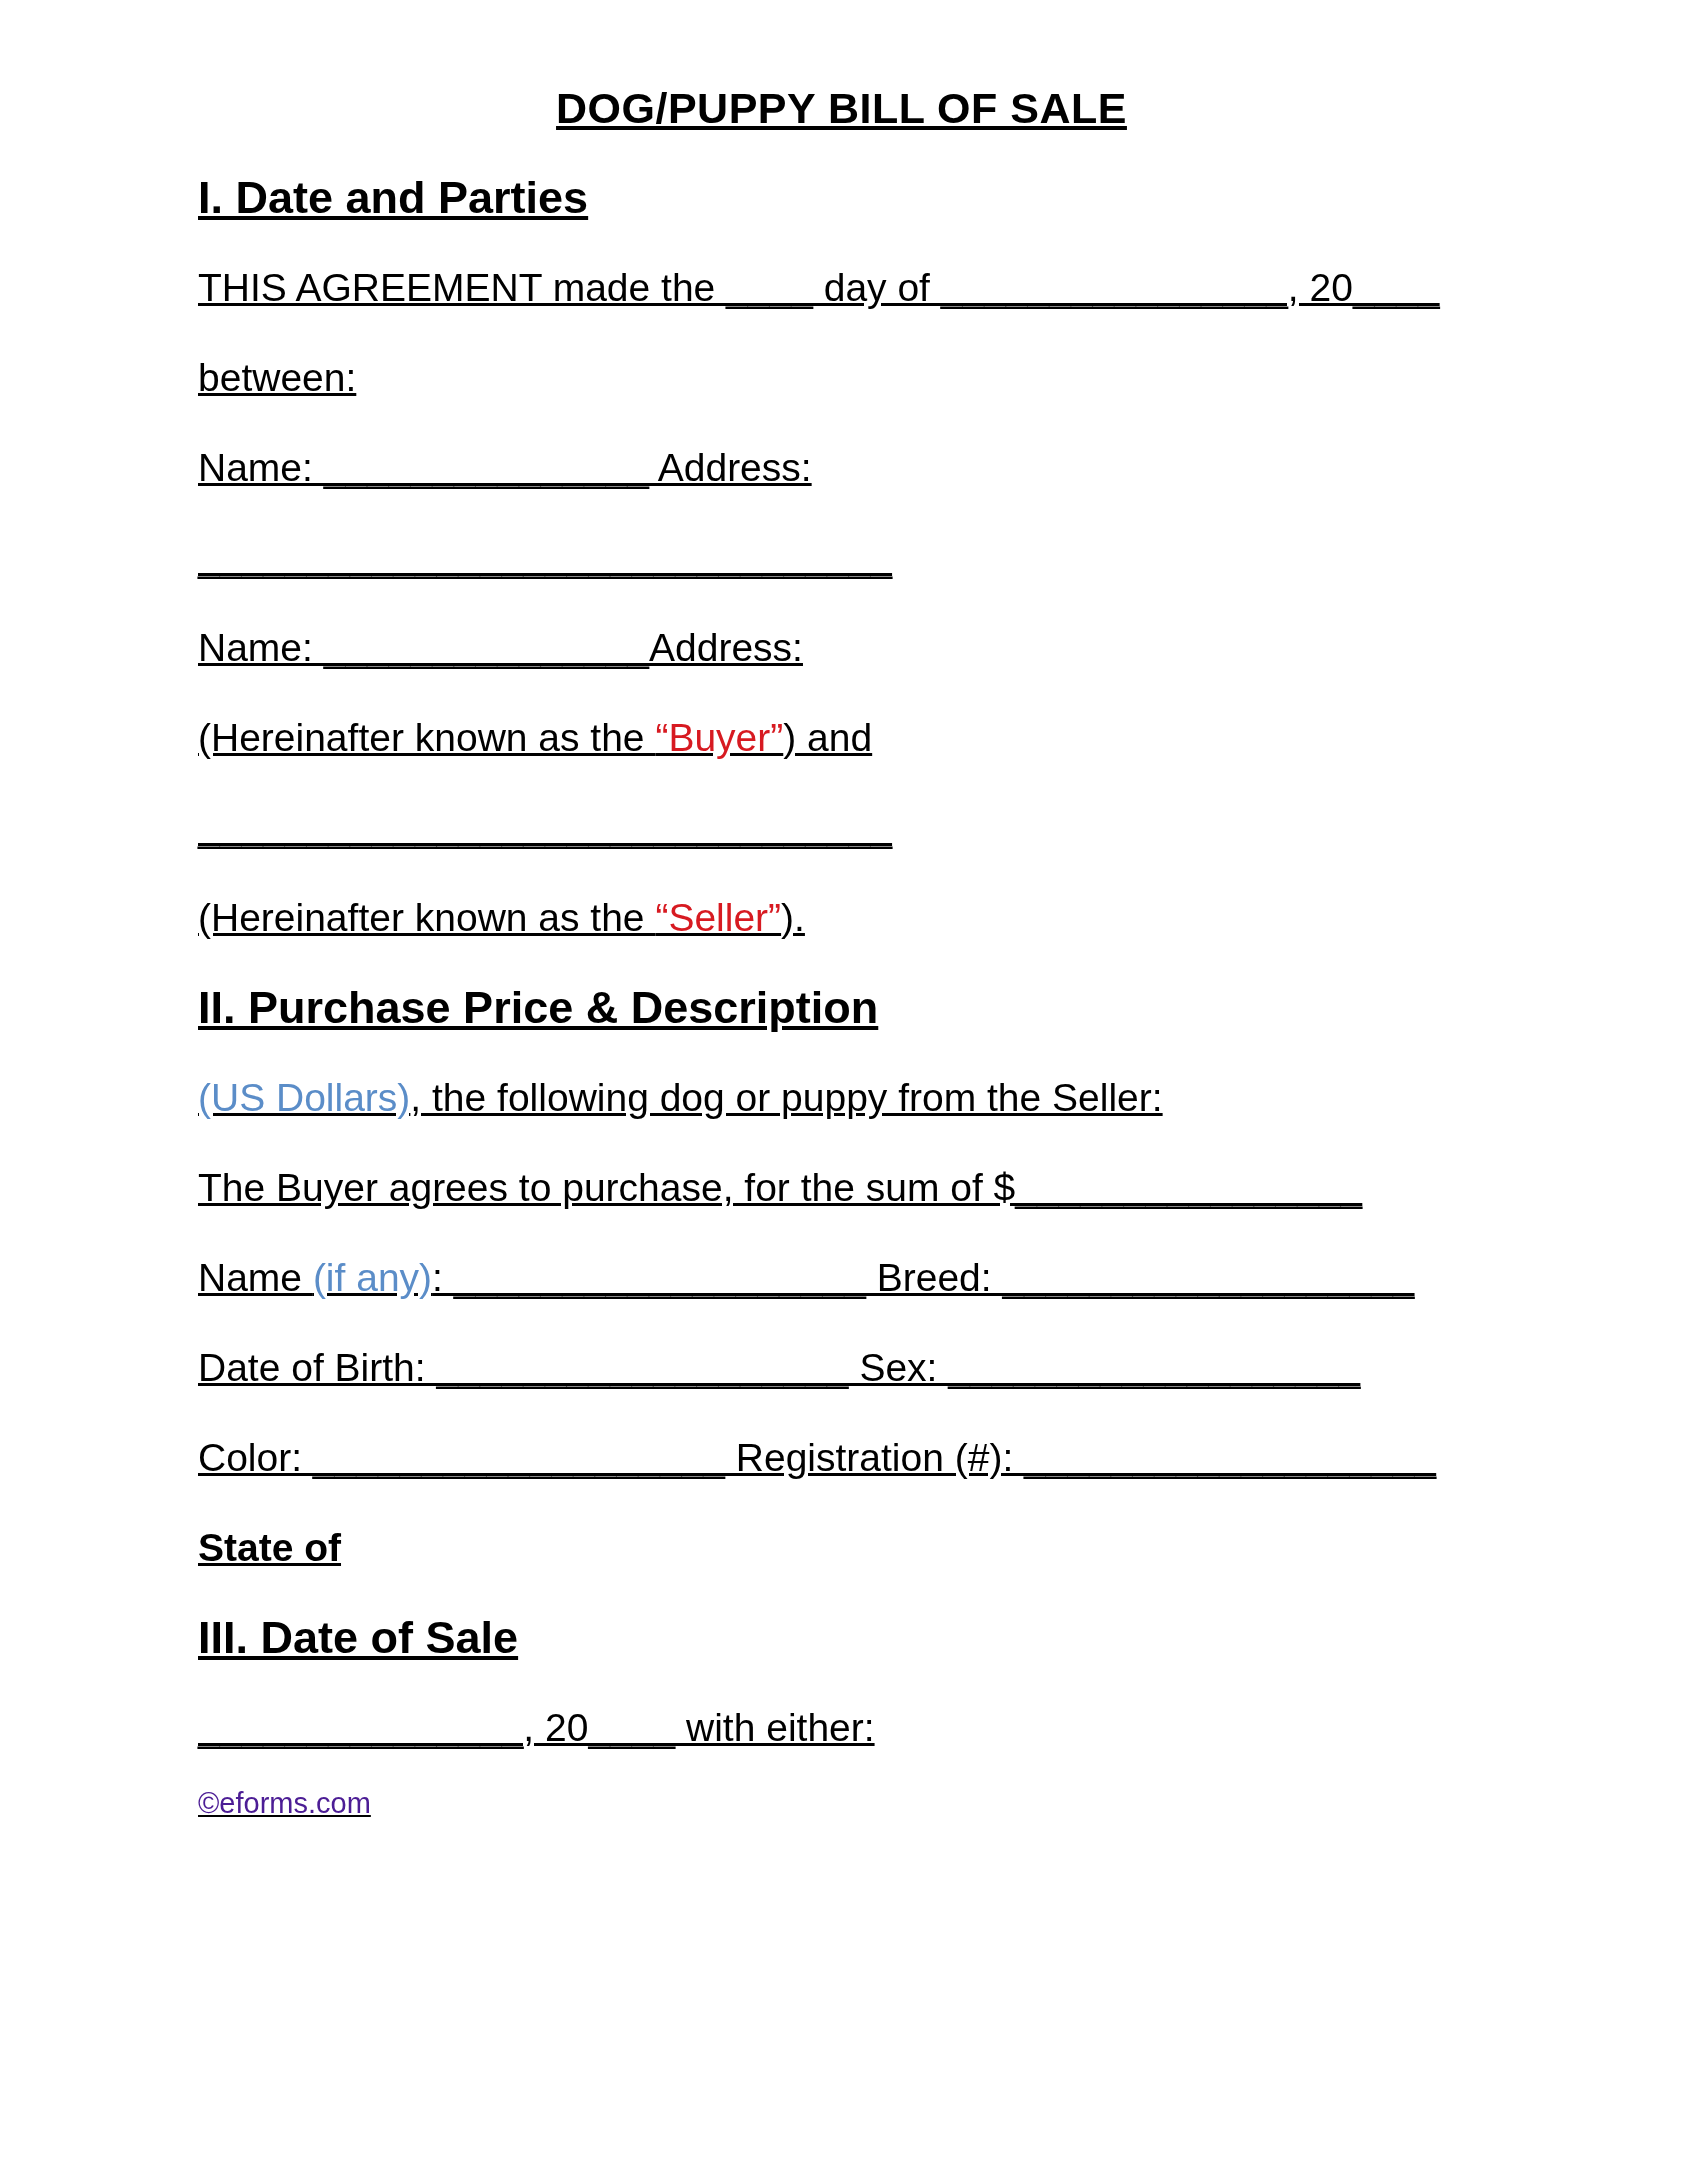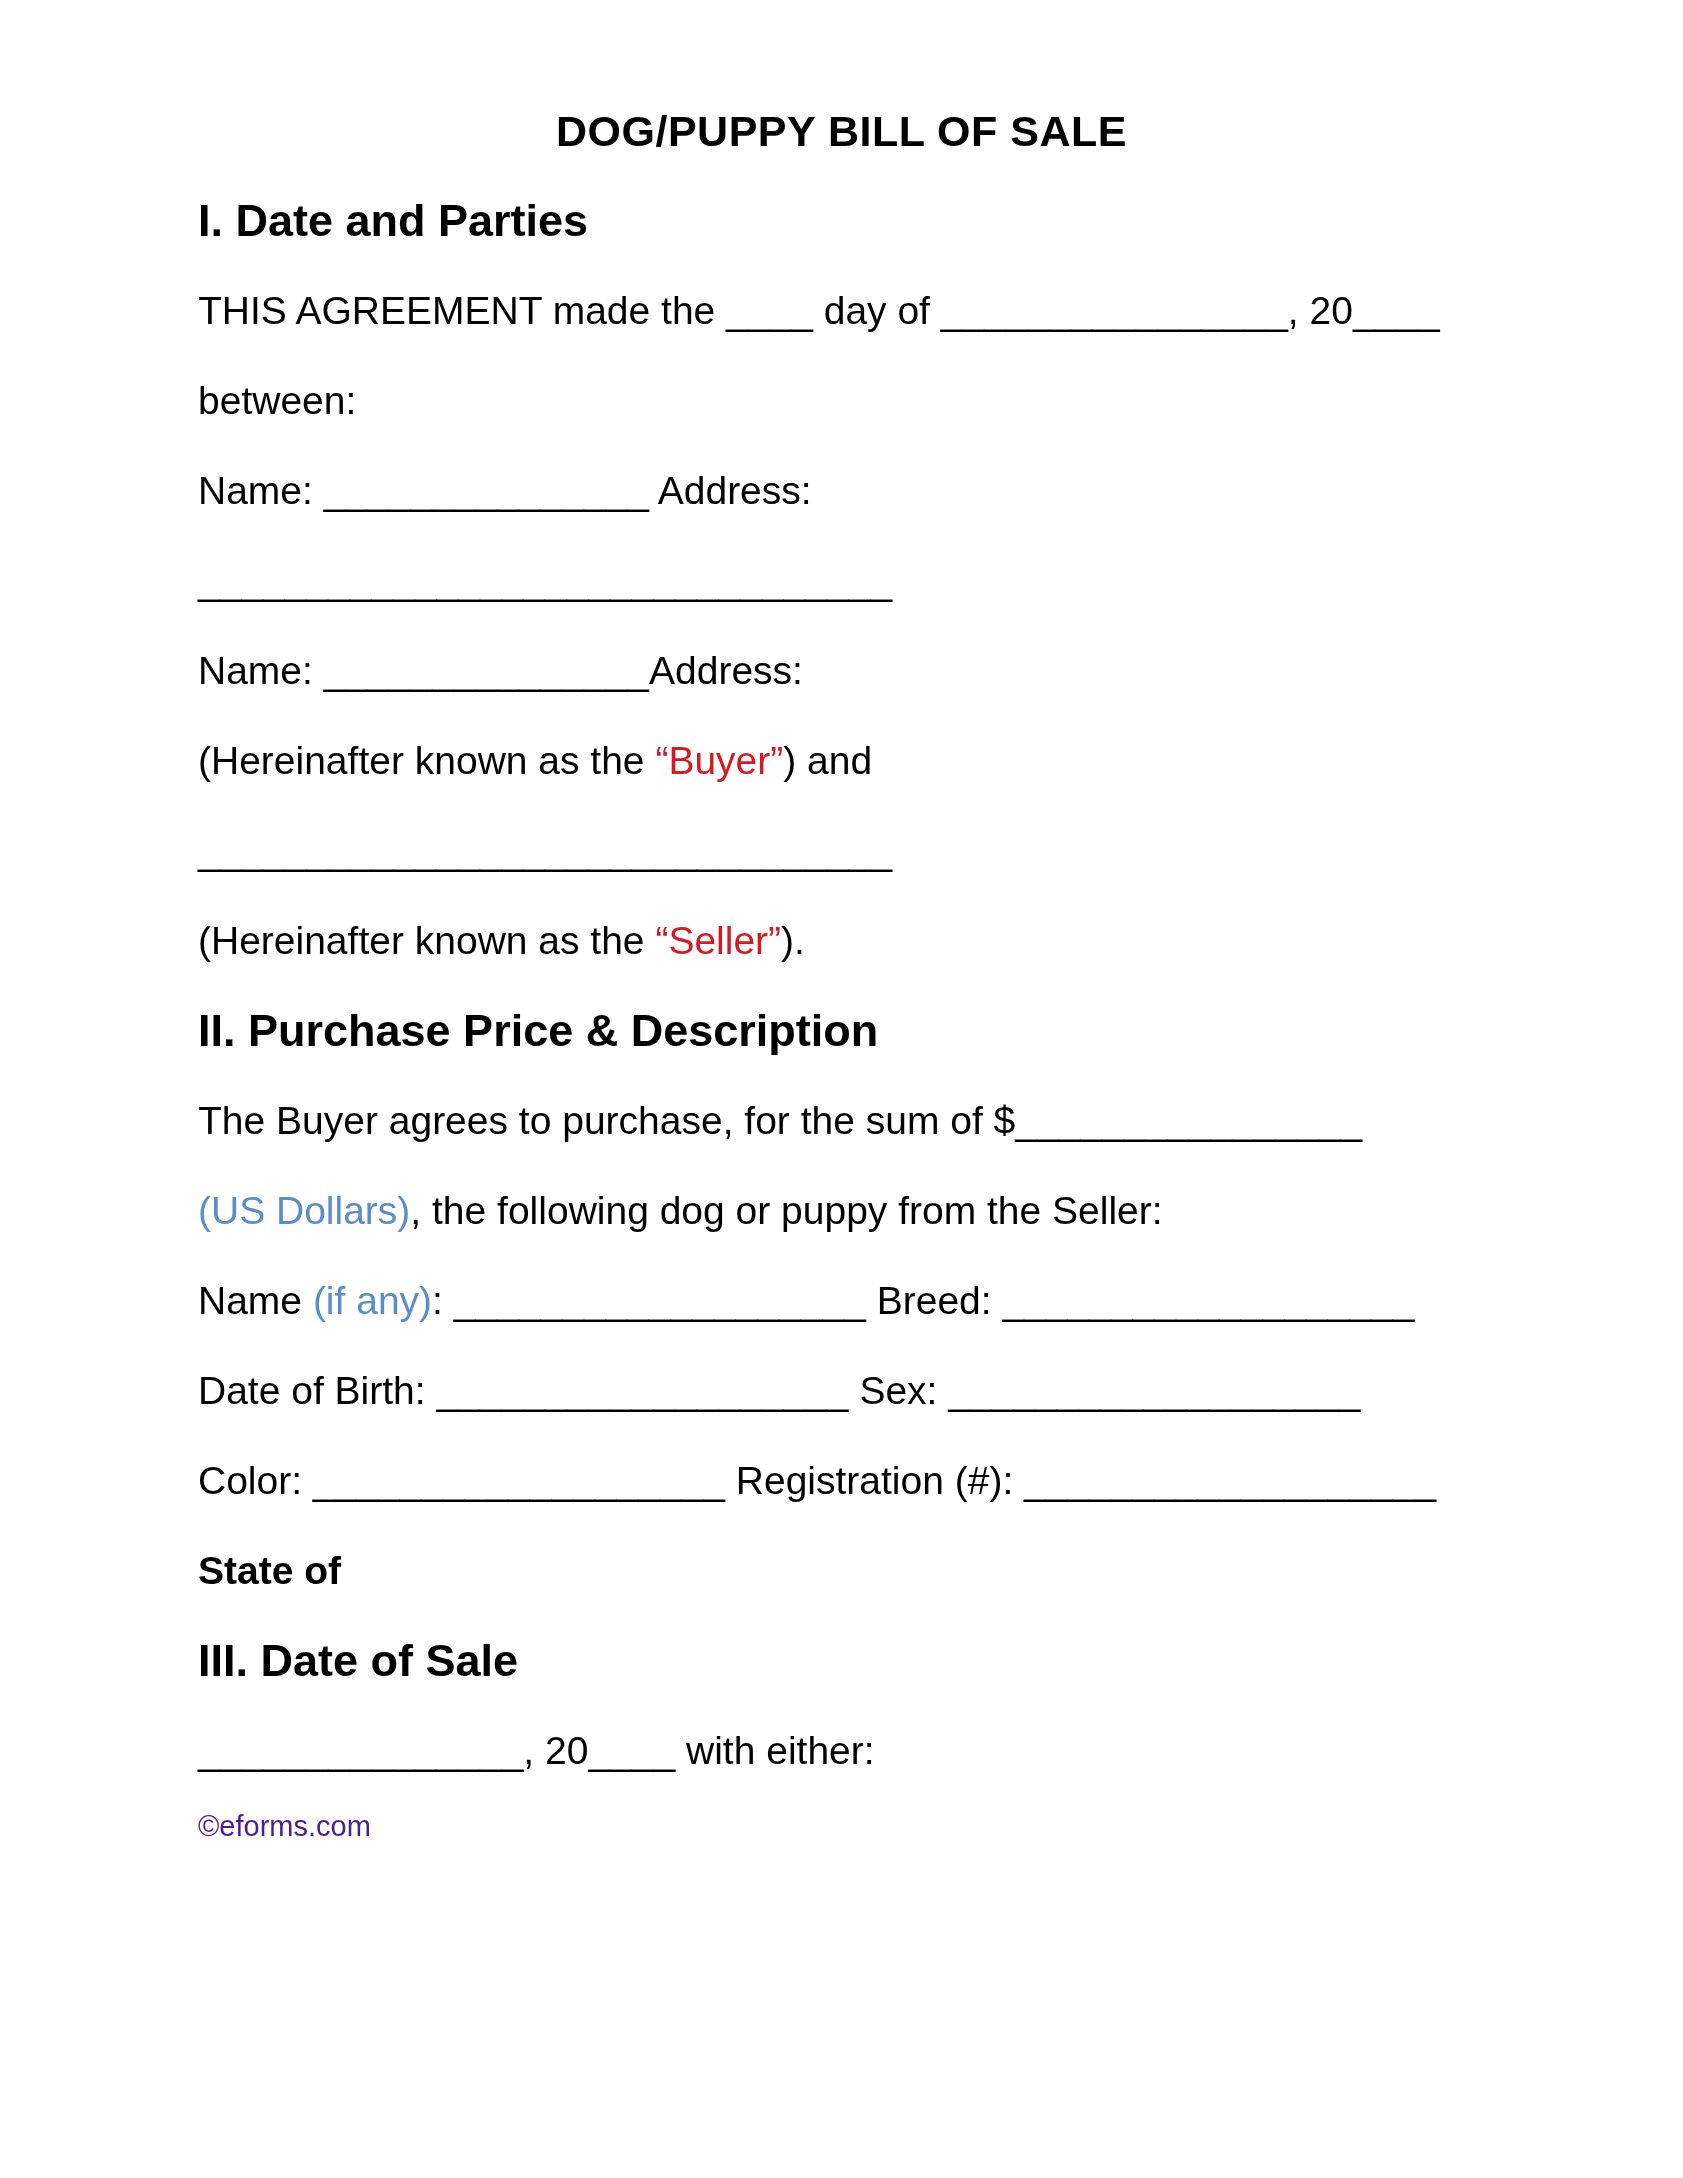--- a/index.html
+++ b/index.html
@@ -7,24 +7,25 @@
     width: 1683px;
     height: 2178px;
     background: #ffffff;
     color: #000000;
     font-family: "Liberation Sans", sans-serif;
   }
   .doc {
     box-sizing: border-box;
     width: 1683px;
     height: 1982px;
-    padding: 86px 198px 0 198px;
+    padding: 63px 198px 0 198px;
     font-size: 39px;
     line-height: 90px;
     overflow: hidden;
+    text-decoration: underline;
   }
   .line { white-space: nowrap; }
   .title {
     text-align: center;
     font-weight: bold;
     font-size: 43px;
     letter-spacing: 0.5px;
   }
   .heading {
     font-weight: bold;
@@ -60,23 +61,23 @@
   <div class="line">Name: _______________Address:</div>
 
   <div class="line"><span>(Hereinafter known as the </span><span class="red">“Buyer”</span><span>) and</span></div>
 
   <div class="line">________________________________</div>
 
   <div class="line"><span>(Hereinafter known as the </span><span class="red">“Seller”</span><span>).</span></div>
 
   <div class="line heading">II. Purchase Price &amp; Description</div>
 
+  <div class="line"><span class="blue">(US Dollars)</span><span>, the following dog or puppy from the Seller:</span></div>
+
   <div class="line">The Buyer agrees to purchase, for the sum of $________________</div>
-
-  <div class="line"><span class="blue">(US Dollars)</span><span>, the following dog or puppy from the Seller:</span></div>
 
   <div class="line"><span>Name </span><span class="blue">(if any)</span><span>: ___________________ Breed: ___________________</span></div>
 
   <div class="line">Date of Birth: ___________________ Sex: ___________________</div>
 
   <div class="line">Color: ___________________ Registration (#): ___________________</div>
 
   <div class="line bold">State of</div>
 
 

